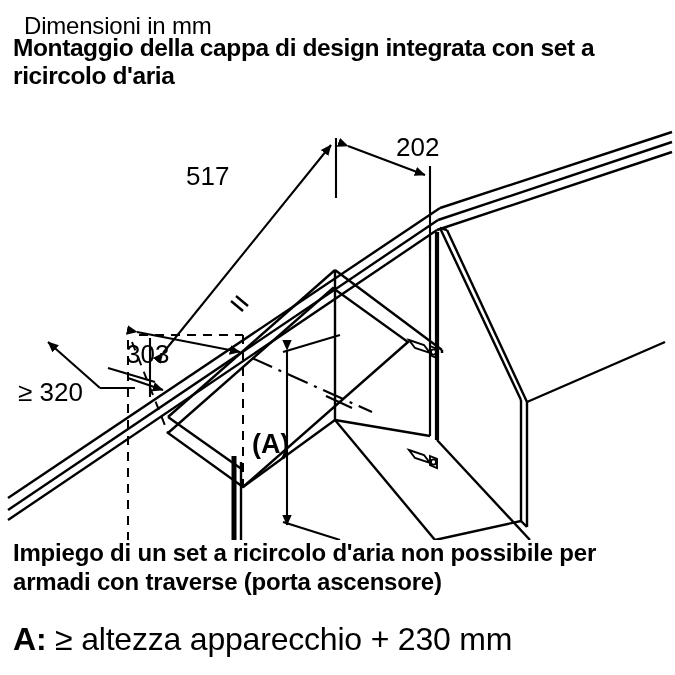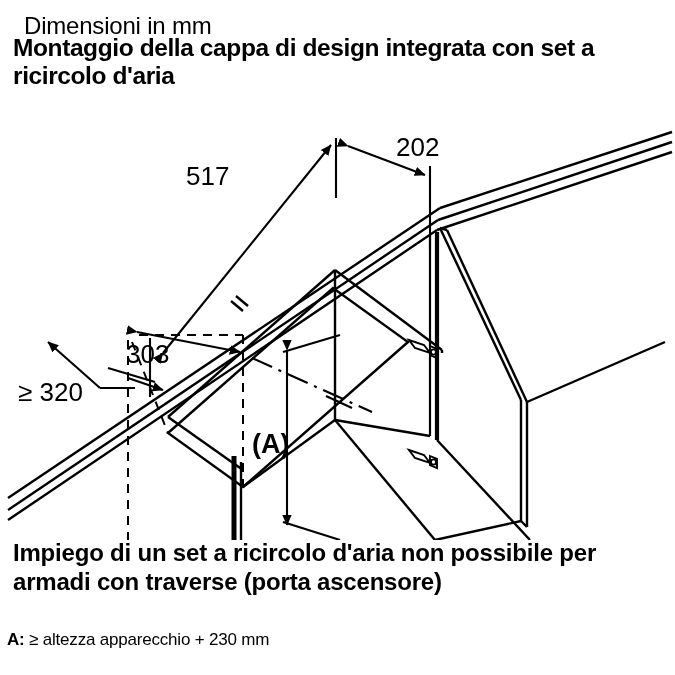--- a/index.html
+++ b/index.html
@@ -46,23 +46,23 @@
     left: 13px;
     top: 538px;
     font-size: 24px;
     font-weight: 700;
     line-height: 29px;
     letter-spacing: -0.2px;
     width: 640px;
   }
   .txt-legend {
     position: absolute;
-    left: 7px;
+    left: 13px;
     top: 625px;
-    font-size: 17px;
+    font-size: 32px;
     font-weight: 400;
     line-height: 29px;
     letter-spacing: -0.2px;
     white-space: nowrap;
   }
   .txt-legend b {
     font-weight: bold;
   }
   #drawing {
     position: absolute;

